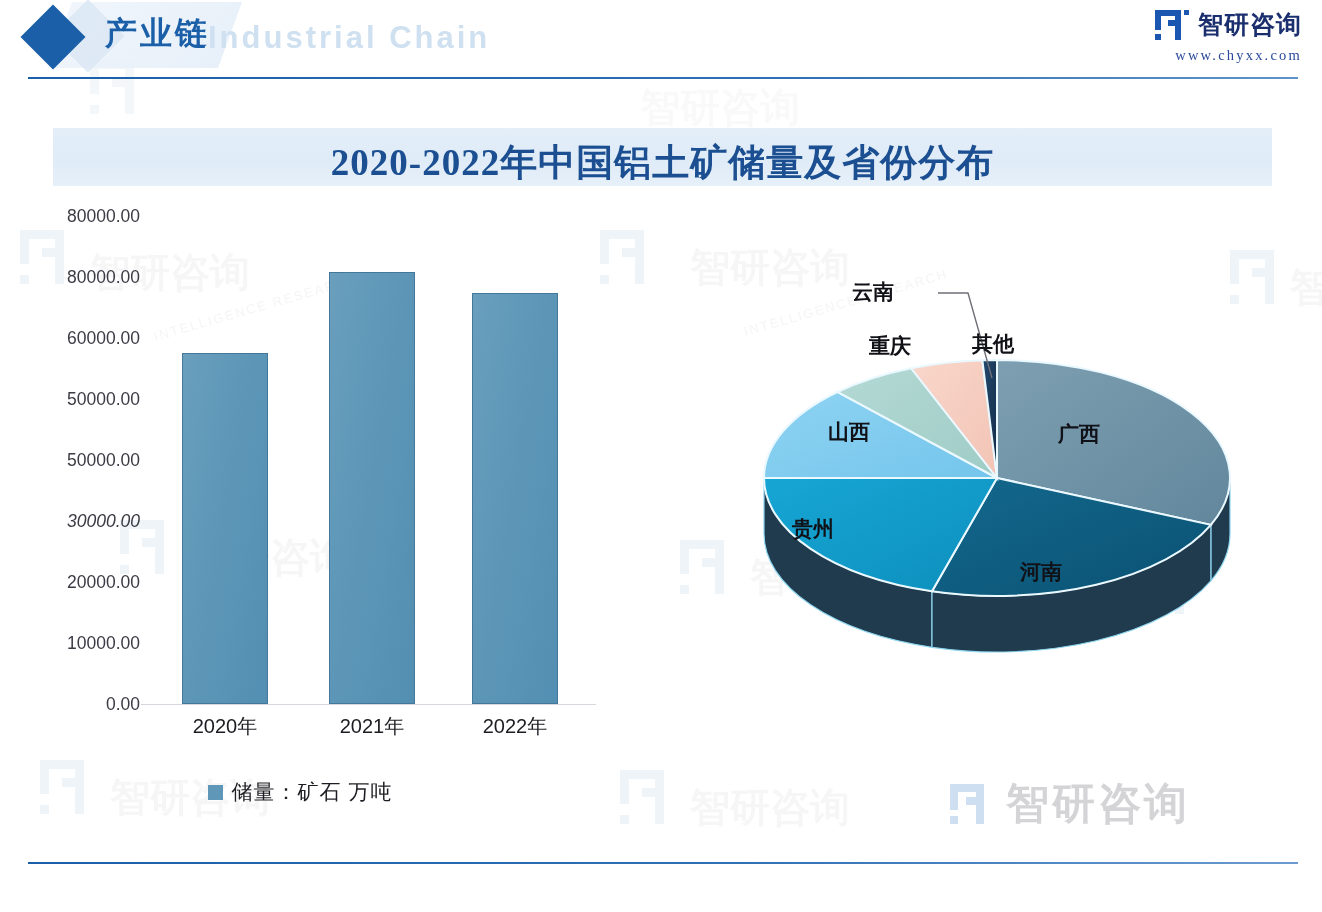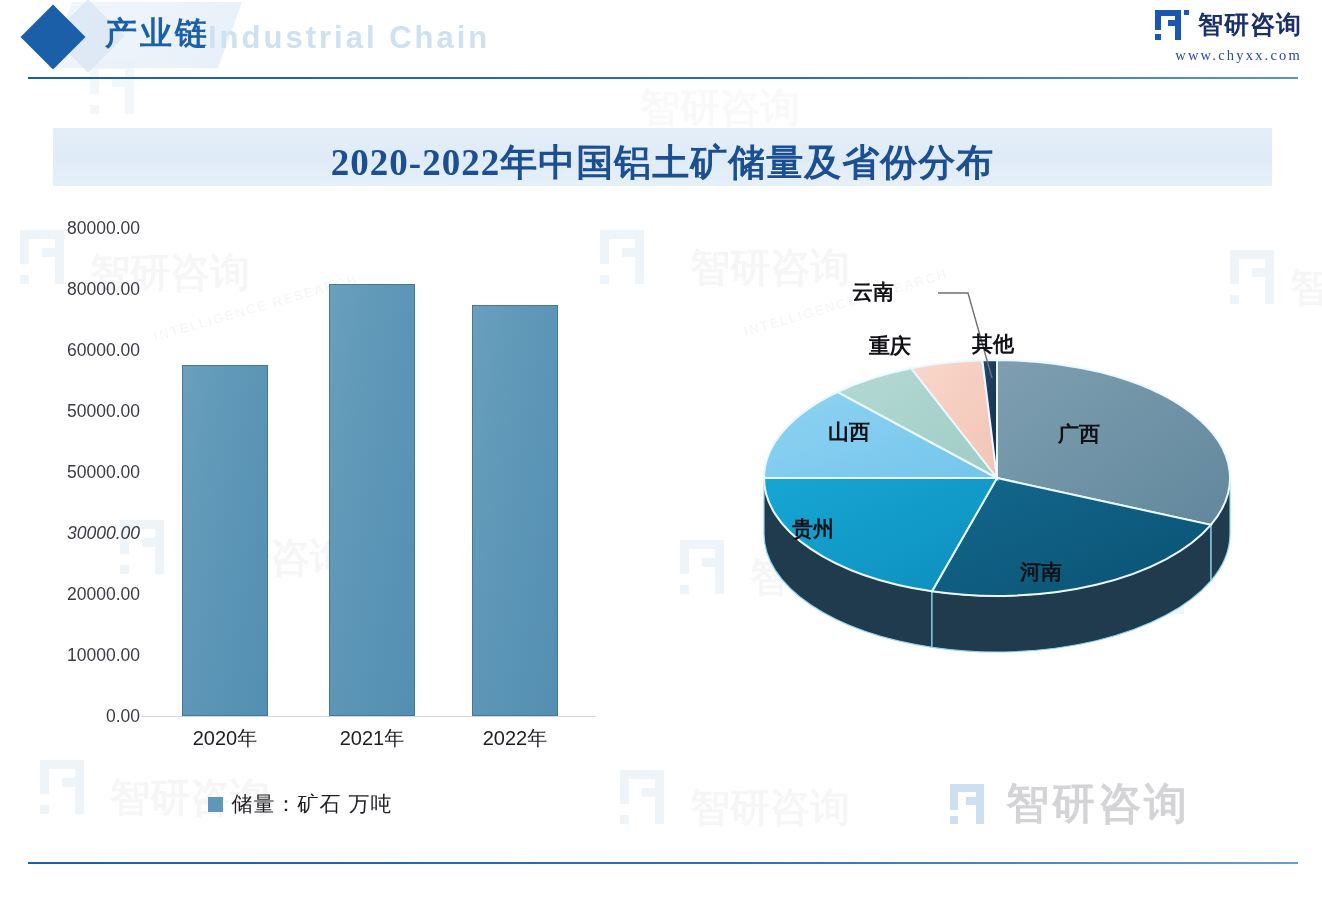--- a/index.html
+++ b/index.html
@@ -48,21 +48,21 @@
   
   .title-band{position:absolute;left:53px;top:120px;width:1219px;height:58px;
      background:linear-gradient(180deg,#e3eef8 0%,#dfebf7 55%,#e6f0f9 100%);
      z-index:4;margin-top:8px;}
   .title-text{position:absolute;left:0;right:0;top:0;height:70px;
      display:flex;align-items:center;justify-content:center;
      font-size:37px;color:#1b4f91;font-weight:700;letter-spacing:1px;
      font-family:"Liberation Serif","DejaVu Serif",serif;}
 
   
-  .plot{position:absolute;left:0;top:190px;width:1322px;height:620px;z-index:3;}
+  .plot{position:absolute;left:0;top:178px;width:1322px;height:620px;z-index:3;}
   .ytick{position:absolute;right:0;width:130px;text-align:right;
      font-size:17.5px;color:#3b3b45;font-family:"Liberation Sans",sans-serif;
      transform:translateY(-50%);}
   .ytick-wrap{position:absolute;left:0;top:0;width:140px;height:620px;}
   .axis-line{position:absolute;left:141px;top:526px;width:455px;height:1.4px;
      background:#d5d9de;}
   .bar{position:absolute;background:linear-gradient(100deg,#6a9fbd 0%,#5e97b8 40%,#538fb2 100%);
      border:1px solid #44789a;box-sizing:border-box;}
   .xtick{position:absolute;top:535px;font-size:20px;color:#1c1c22;
      text-align:center;font-family:"Liberation Sans",sans-serif;}

